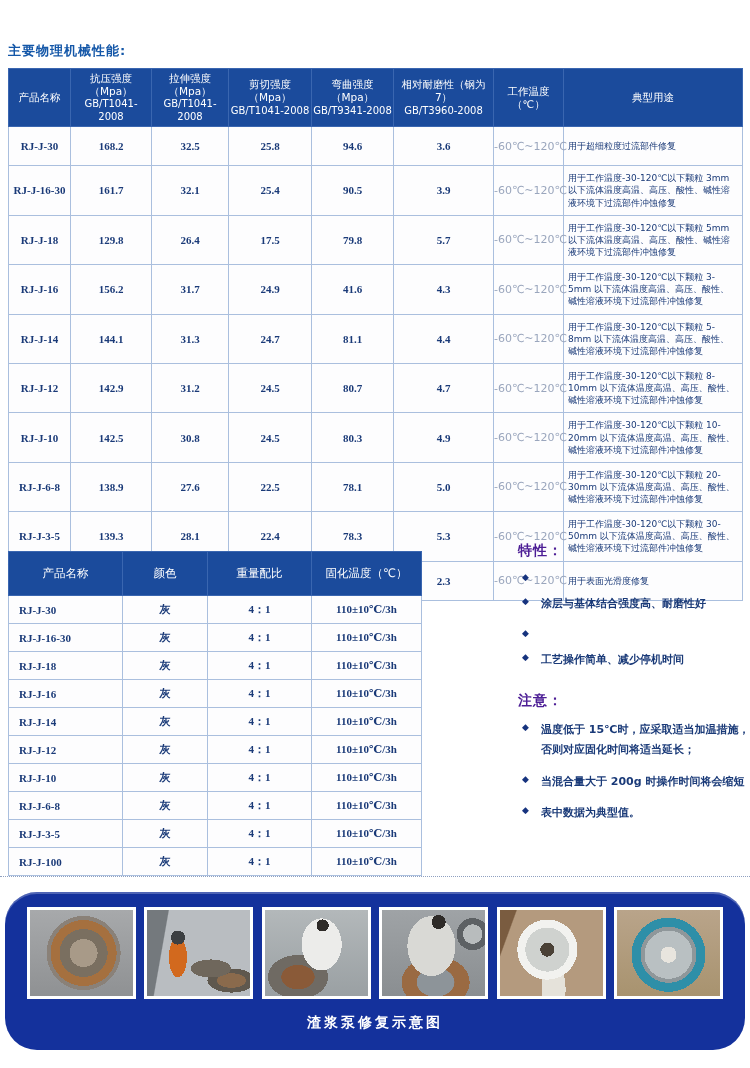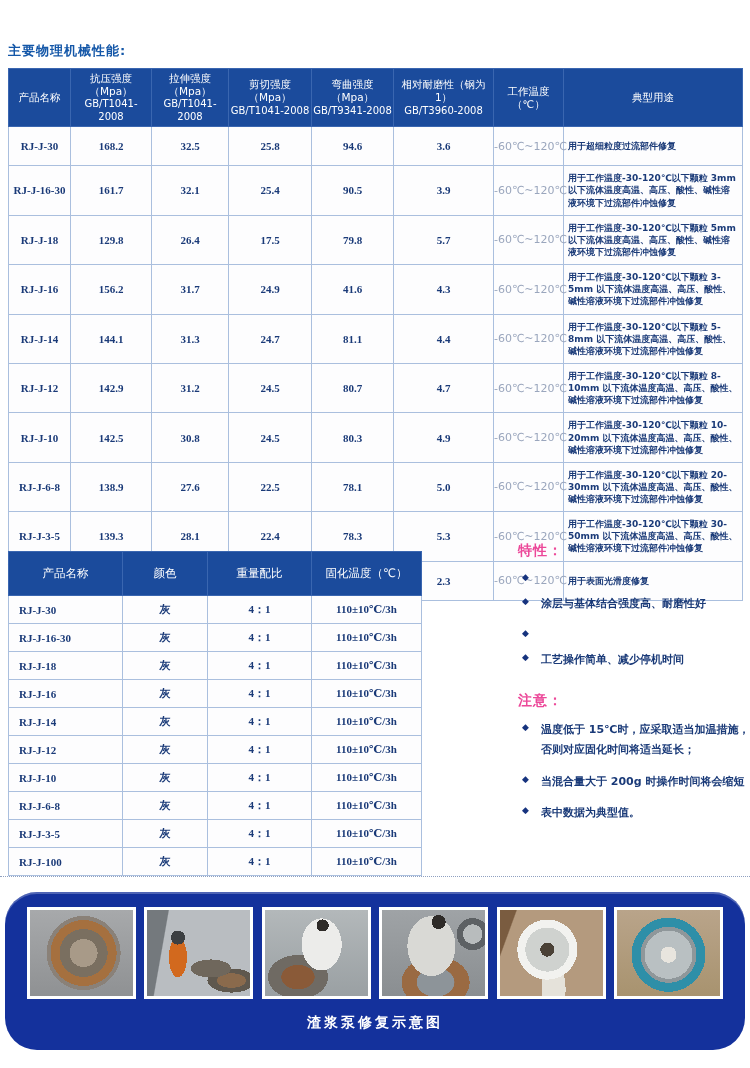--- a/index.html
+++ b/index.html
@@ -19,40 +19,40 @@
   #mech-table th .sub { font-size:10px; display:block; }
   #mech-table td {
     border:1px solid #aabfde; background:#fdfdfe; height:39px;
     text-align:center; vertical-align:middle;
     font-family:"Liberation Serif","DejaVu Serif",serif;
     font-size:11px; font-weight:bold; color:#1a3a78;
   }
   #mech-table td.temp { font-family:"DejaVu Sans",sans-serif; font-weight:normal; color:#9aa6bd; font-size:11px; letter-spacing:0; }
   #mech-table td.use {
     font-family:"DejaVu Sans",sans-serif; text-align:left; padding:6px 4px;
-    font-size:9px; line-height:1.35; color:#1a3a78; font-weight:bold;
+    font-size:9px; line-height:1.35; color:#1a3a78; font-weight:normal;
   }
 
   
   #cure-table { position:absolute; left:8px; top:551px; width:413px; border-collapse:collapse; table-layout:fixed; }
   #cure-table th {
     background:#1b4b9c; color:#ffffff; border:1px solid #3a66b0;
     height:44px; font-size:11.5px; font-weight:normal; text-align:center; vertical-align:middle;
   }
   #cure-table td {
     border:1px solid #aabfde; background:#fdfdfe; height:28px;
     text-align:center; vertical-align:middle;
     font-family:"Liberation Serif","DejaVu Serif",serif;
     font-size:11px; font-weight:bold; color:#1a3a78;
   }
   #cure-table td.pname { text-align:left; padding-left:10px; }
 
   
   .side-block { position:absolute; width:232px; }
-  .side-title { font-size:14px; font-weight:bold; color:#ec4899; margin-bottom:10px; letter-spacing:1px; }
+  .side-title { font-size:14px; font-weight:bold; color:#4c1d95; margin-bottom:10px; letter-spacing:1px; }
   .side-item { display:flex; align-items:flex-start; margin-bottom:12px; }
   .side-item .diamond { color:#16337e; font-size:9px; margin:2px 12px 0 4px; flex:0 0 auto; }
   .side-item .txt { font-size:11px; font-weight:bold; color:#1a3a78; line-height:1.8; }
 
   
   #banner { position:absolute; left:5px; top:892px; width:740px; height:158px;
     background:#14319c; border-radius:32px; box-shadow:inset 0 2px 0 rgba(255,255,255,.25); }
   #photo-row { position:absolute; left:22px; top:15px; right:22px; display:flex; justify-content:space-between; }
   .photo { width:109px; height:92px; border:3px solid #ffffff; background:#a8acae; position:relative; overflow:hidden; }
   .photo-caption { position:absolute; left:0; right:0; top:122px; text-align:center;
@@ -111,21 +111,21 @@
         <col style="width: 70px;">
         <col style="width: 179px;">
       </colgroup>
     <thead>
         <tr>
           <th><span>产品名称</span></th>
           <th><span>抗压强度（Mpa）</span><span class="sub">GB/T1041-2008</span></th>
           <th><span>拉伸强度（Mpa）</span><span class="sub">GB/T1041-2008</span></th>
           <th><span>剪切强度（Mpa）</span><span class="sub">GB/T1041-2008</span></th>
           <th><span>弯曲强度（Mpa）</span><span class="sub">GB/T9341-2008</span></th>
-          <th><span>相对耐磨性（钢为 1）</span><span class="sub">GB/T3960-2008</span></th>
+          <th><span>相对耐磨性（钢为 7）</span><span class="sub">GB/T3960-2008</span></th>
           <th><span>工作温度（℃）</span></th>
           <th><span>典型用途</span></th>
         </tr>
       </thead>
     <tbody>
         <tr>
           <td>RJ-J-30</td>
           <td>168.2</td>
           <td>32.5</td>
           <td>25.8</td>

